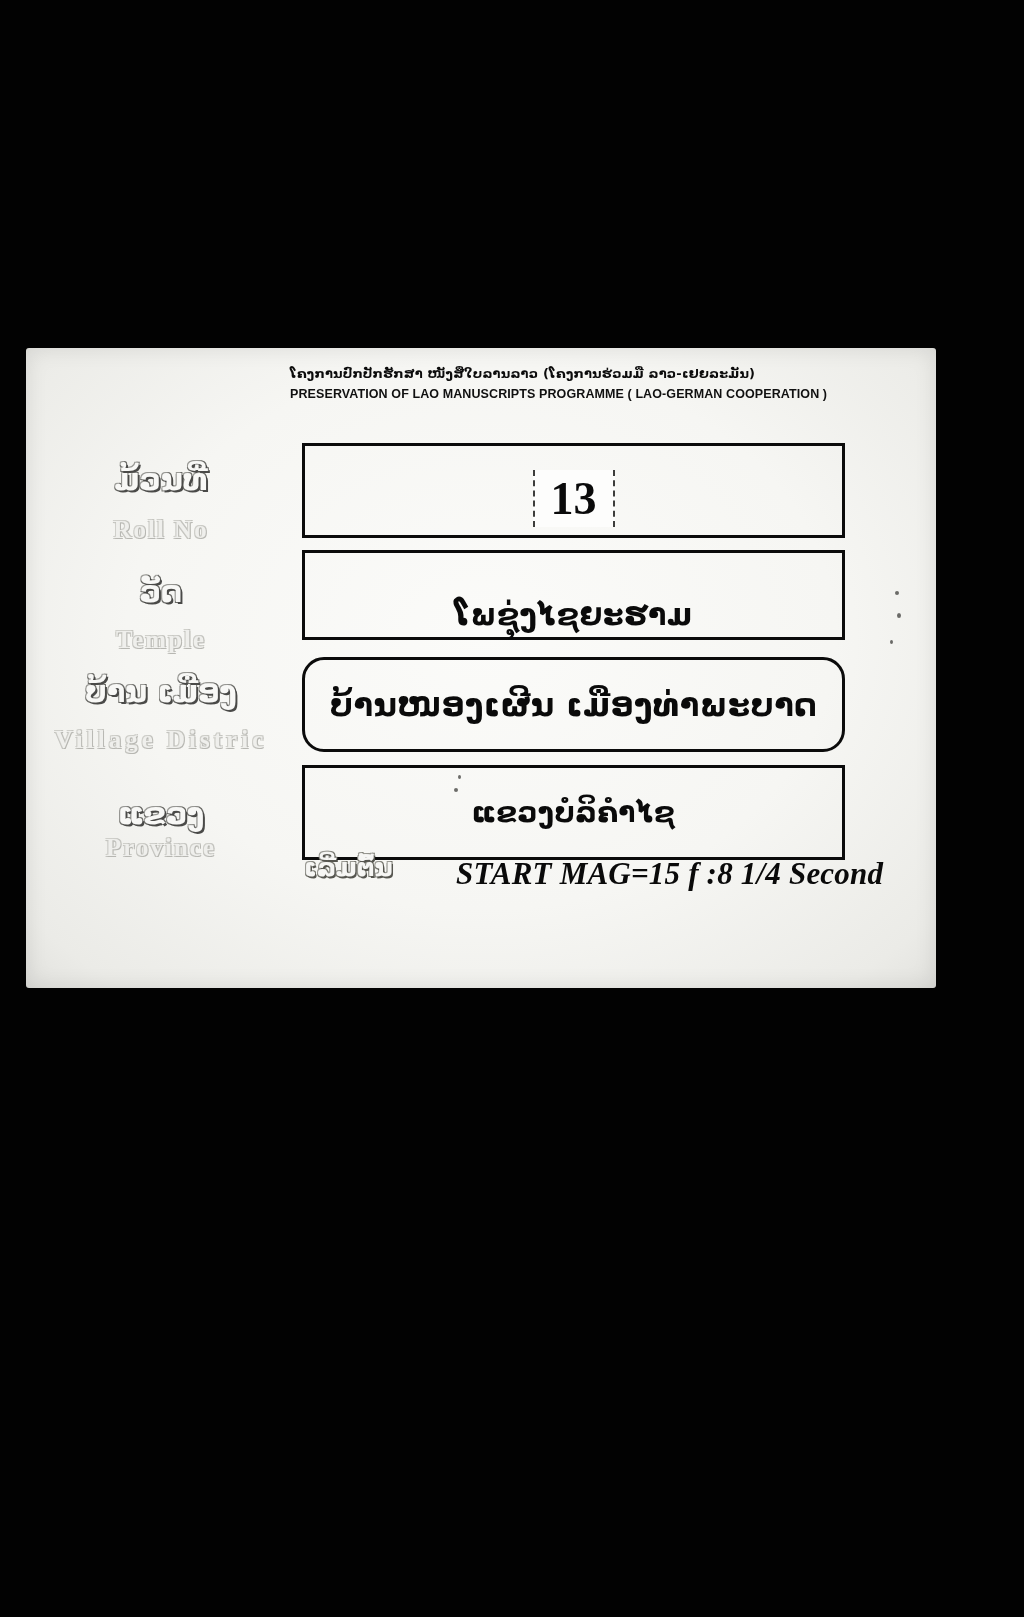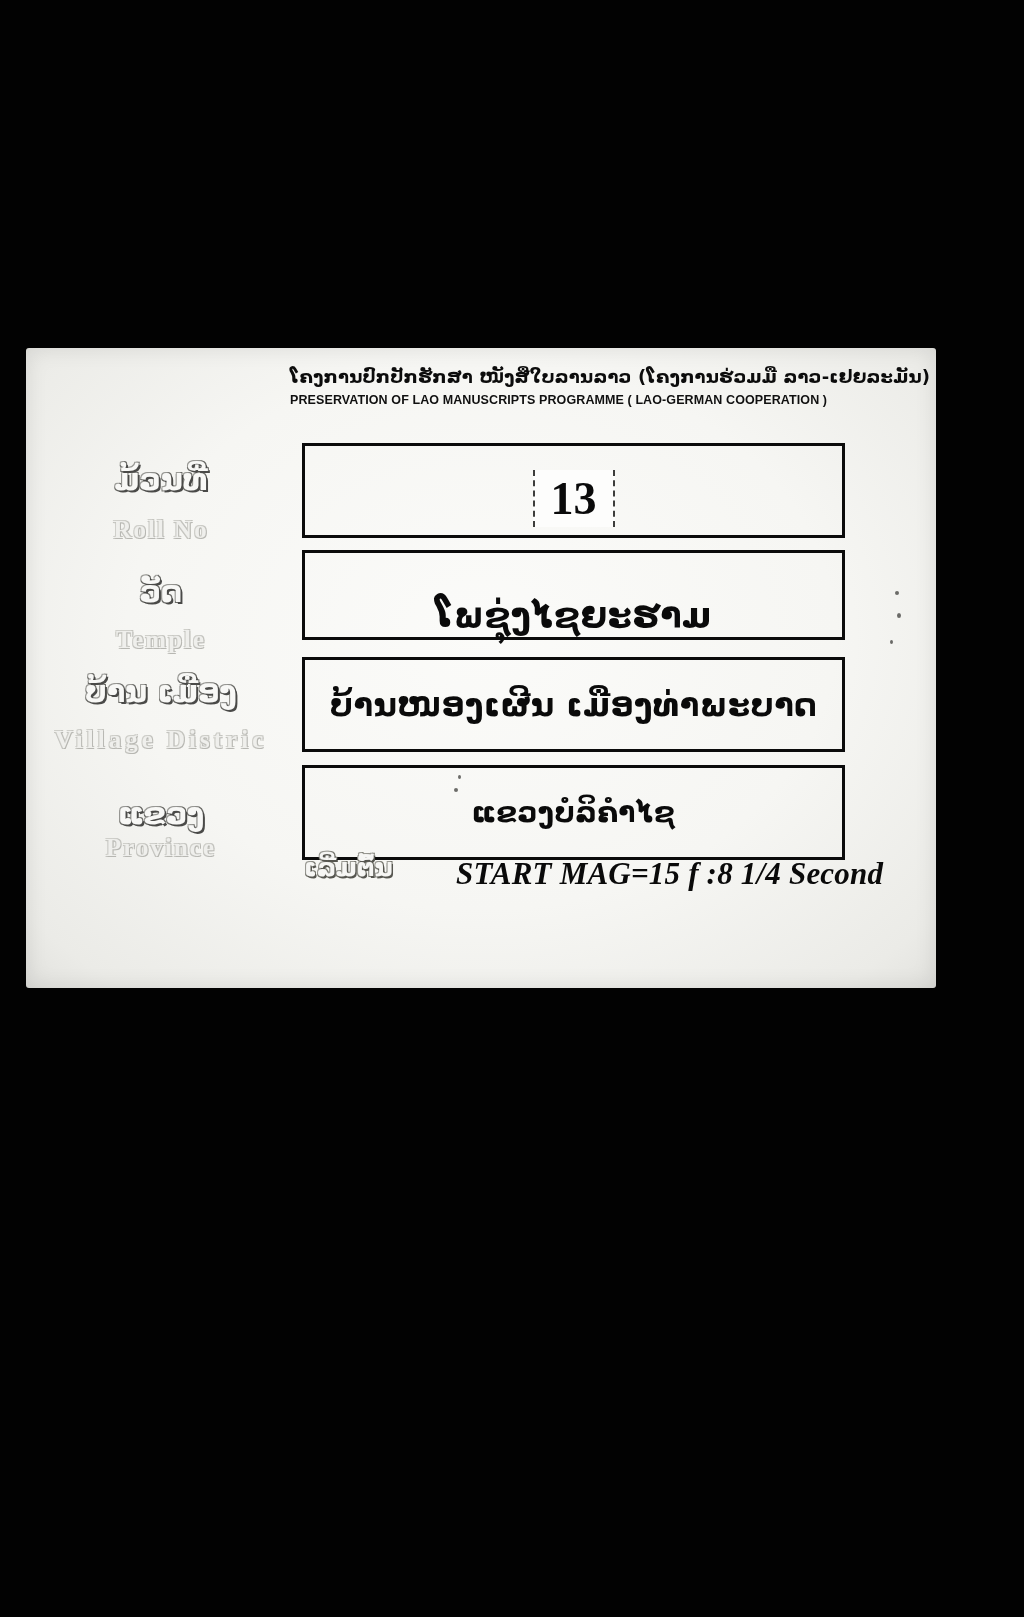--- a/index.html
+++ b/index.html
@@ -26,21 +26,21 @@
     background:
       radial-gradient(ellipse at 50% 45%, #fbfbf9 0%, #f6f6f3 55%, #ebebe7 90%, #e2e2de 100%);
     border-radius: 3px;
     box-shadow: inset 0 0 22px rgba(0,0,0,0.10);
   }
   
   .header { position: absolute; left: 264px; top: 18px; width: 580px; }
   .header-lao {
     font-family: "DejaVu Sans", sans-serif;
     font-weight: 700;
-    font-size: 18px;
+    font-size: 13px;
     color: #0c0c0c;
     white-space: nowrap;
     letter-spacing: 0.2px;
   }
   .header-en {
     margin-top: 6px;
     font-family: "Liberation Sans", sans-serif;
     font-weight: 700;
     font-size: 12.5px;
     color: #101010;
@@ -164,26 +164,26 @@
     <div class="lab lab-en" style="top:140px;">Roll No</div>
     <div class="vbox" style="top:95px; height:95px;">
       <div class="slip">
         <div class="roll-no">13</div>
       </div>
     </div>
 
     <div class="lab lab-lao" style="top:198px;">ວັດ</div>
     <div class="lab lab-en" style="top:250px;">Temple</div>
     <div class="vbox" style="top:202px; height:90px;">
-      <div class="val-lao" style="font-size:35px;margin-top:39px;">ໂພຊຸ່ງໄຊຍະຮາມ</div>
+      <div class="val-lao" style="font-size:30px;margin-top:39px;">ໂພຊຸ່ງໄຊຍະຮາມ</div>
     </div>
 
     <div class="lab lab-lao" style="top:298px;">ບ້ານ ເມືອງ</div>
     <div class="lab lab-en" style="top:350px; letter-spacing:4px;">Village Distric</div>
-    <div class="vbox" style="top:309px; height:95px;">
+    <div class="vbox" style="top:309px; height:95px;border-radius:22px;">
       <div class="val-lao" style="font-size:32px;">ບ້ານໜອງເຜີນ ເມືອງທ່າພະບາດ</div>
     </div>
 
     <div class="lab lab-lao" style="top:420px;">ແຂວງ</div>
     <div class="lab lab-en" style="top:458px;">Province</div>
     <div class="vbox" style="top:417px; height:95px;">
       <div class="val-lao" style="font-size:28px;">ແຂວງບໍລິຄຳໄຊ</div>
     </div>
 
     <div class="start-lao">ເລີ່ມຕົ້ນ</div>

